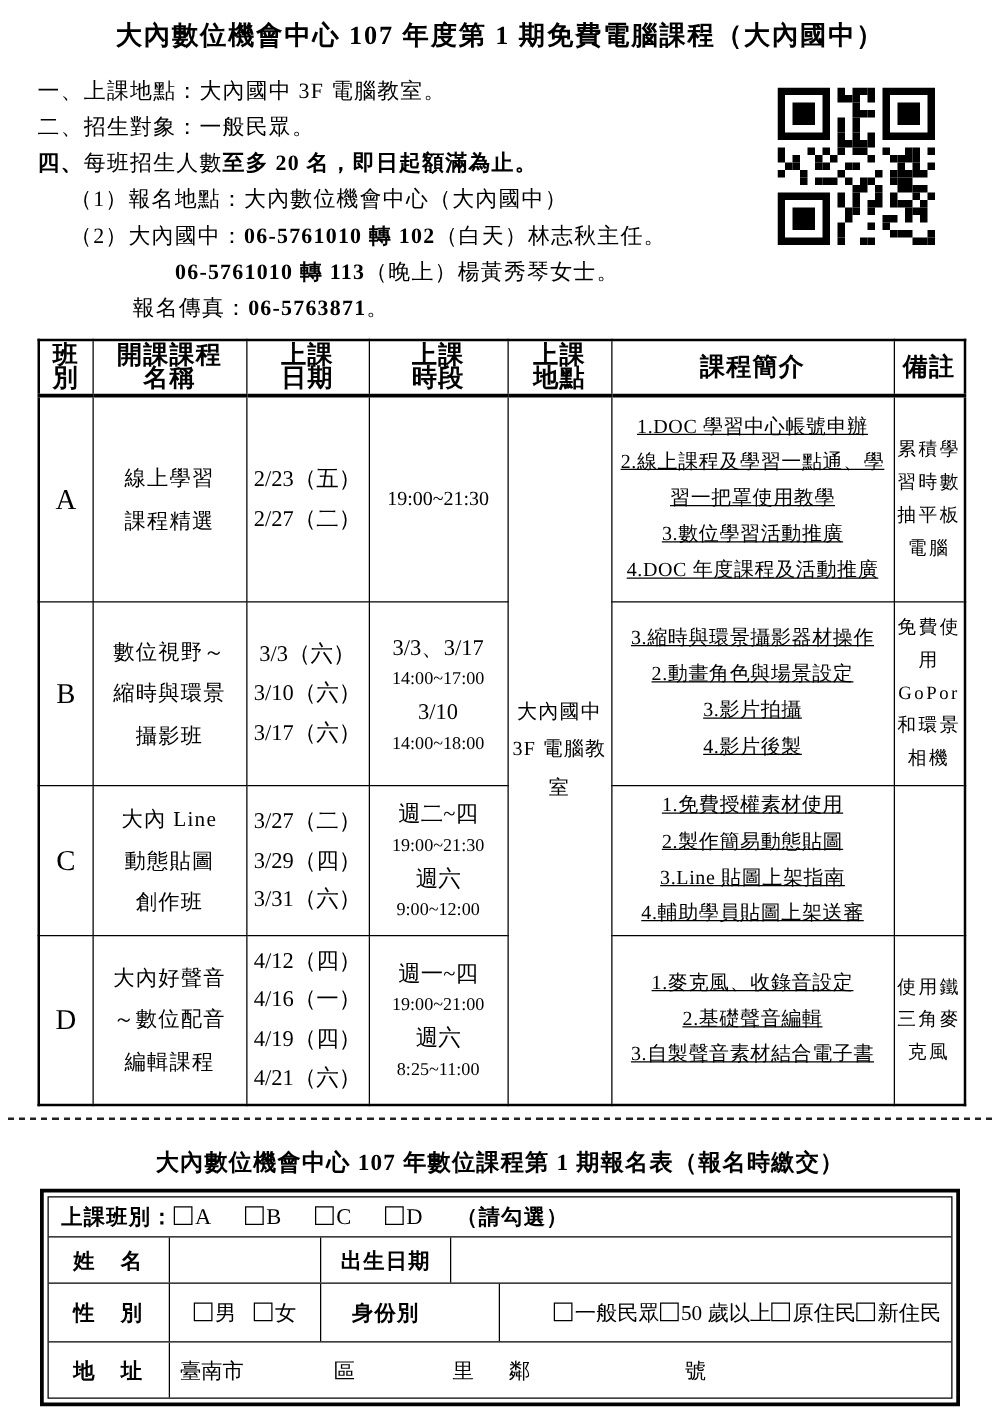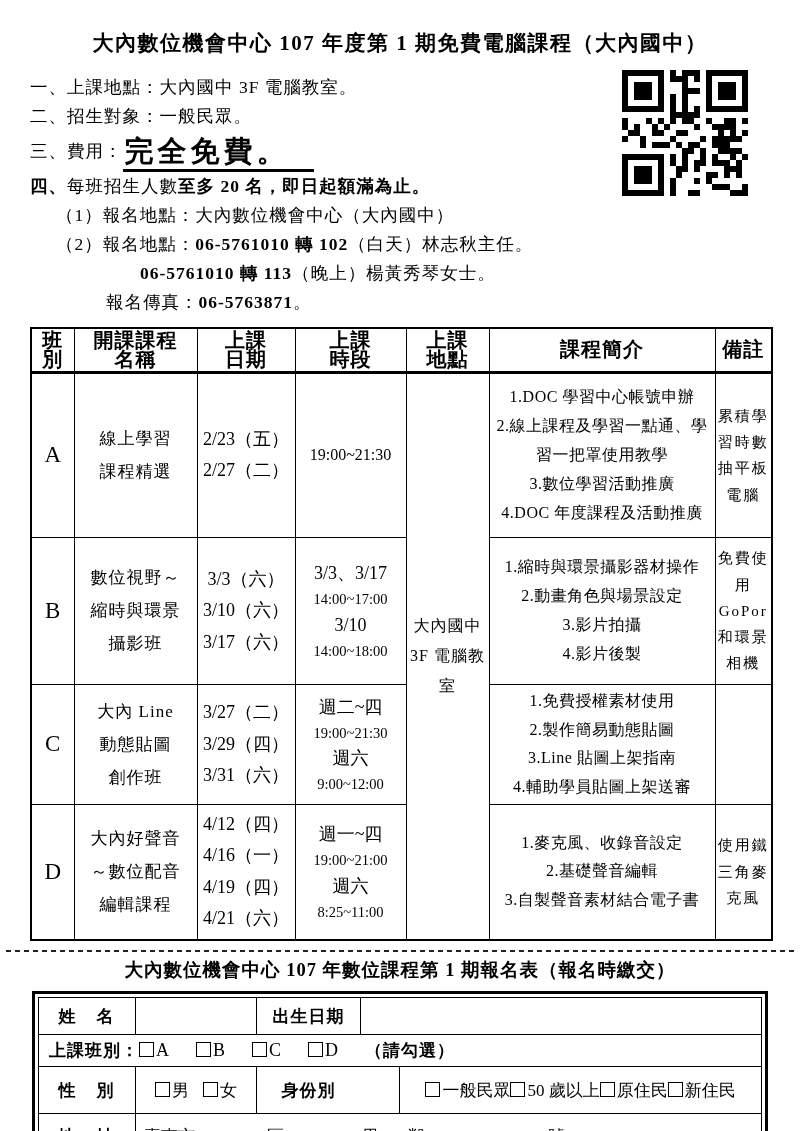--- a/index.html
+++ b/index.html
@@ -1,17 +1,17 @@
 <!DOCTYPE html>
 <html><head>
 <meta charset="utf-8">
 <style>
   html,body{margin:0;padding:0;background:#fff;}
   .page{position:relative;width:800px;height:1131px;box-sizing:border-box;
-        padding:19px 30px 0 30px;overflow:hidden;color:#000;
+        padding:4px 30px 0 30px;overflow:hidden;color:#000;
         font-family:"Liberation Serif","DejaVu Serif",serif;}
   .title{text-align:center;font-size:21px;font-weight:700;letter-spacing:1.5px;margin:10px 0 16px;}
   .notes{font-size:17.5px;letter-spacing:1px;}
   .note{line-height:29px;white-space:nowrap;}
   .note-big{line-height:40px;}
   .big-free{display:inline-block;font-size:29px;font-weight:700;line-height:1.1;
             border-bottom:3px solid #000;padding:0 24px 1px 2px;letter-spacing:4px;vertical-align:-4px;}
   .bold{font-weight:700;}
   .num{font-weight:700;}
   .ind1{margin-left:26px;}
@@ -25,43 +25,43 @@
   .hline{line-height:19px;}
   .row-a{height:165px;} .row-b{height:147px;} .row-c{height:105px;} .row-d{height:135px;}
   .cell-id{font-size:23px;}
   .cell-name{font-size:17px;line-height:1.95;letter-spacing:1px;}
   .cell-date{font-size:18px;line-height:1.75;margin-top:12px;}
   .cell-time{padding:0 1px;}
   .t-one{font-size:16px;}
   .t-big{font-size:18px;line-height:1.65;}
   .t-small{font-size:14.5px;line-height:1.5;}
   .cell-loc{font-size:16px;line-height:1.9;letter-spacing:1px;padding:2px 4px;}
-  .cell-intro{text-align:left;font-size:16px;line-height:1.8;padding:4px 2px 4px 7px;letter-spacing:0.5px;}
+  .cell-intro{text-align:left;font-size:16px;line-height:1.8;padding:4px 2px 4px 7px;letter-spacing:0.5px;text-decoration:underline;}
   .cell-remark{font-size:15px;line-height:1.75;letter-spacing:2px;padding:2px 3px;word-break:break-word;}
   
   .dash{height:2.5px;margin:9px -24px 3px -24px;
         background:repeating-linear-gradient(90deg,#222 0 5px,transparent 5px 9px);}
-  .form-title{text-align:center;font-size:18.5px;font-weight:700;letter-spacing:1px;margin:5px 0 9px;}
+  .form-title{text-align:center;font-size:18.5px;font-weight:700;letter-spacing:1px;margin:21px 0 9px;}
   .form-outer{border:3px solid #000;padding:3px;margin:0 2px;}
   .form-inner{border:1px solid #000;}
   .frow{display:flex;align-items:stretch;border-top:1.5px solid #000;font-size:17px;}
   .frow:first-child{border-top:none;}
   .fcell{display:flex;align-items:center;border-left:1.5px solid #000;padding:0 8px;box-sizing:border-box;}
   .fcell:first-child{border-left:none;}
   .flabel{justify-content:center;font-weight:600;letter-spacing:2px;flex:0 0 96px;}
   .r-class{height:31px;} .r-name{height:36px;} .r-gender{height:46px;} .r-addr{height:44px;}
   .w-input1{flex:0 0 121px;} .w-label2{flex:0 0 104px;justify-content:center;font-weight:600;letter-spacing:1px;}
   .w-rest{flex:1;}
   .cbx{display:inline-block;width:13px;height:13px;border:1.6px solid #000;vertical-align:-1px;margin-right:2px;background:#fff;}
   .class-row-cell{flex:1;padding-left:10px;}
   .class-label{font-weight:700;letter-spacing:1px;}
   .opt{margin-right:27px;font-size:18px;}
   .opt:last-of-type{margin-right:6px;}
   .class-suffix{font-weight:600;letter-spacing:1px;}
-  .idn{display:flex;justify-content:center;flex:1;align-items:center;margin-left:39px;}
+  .idn{display:flex;justify-content:flex-end;flex:1;align-items:center;margin-left:39px;}
   .idn-opt{white-space:nowrap;}
   .addr-cell{flex:1;align-items:center;}
   .ap1{margin-left:0;} .ap2{margin-left:72px;} .ap3{margin-left:78px;} .ap4{margin-left:28px;} .ap5{margin-left:124px;}
 </style>
 </head>
 <body>
 
 <div class="page">
 
   <div class="title">大內數位機會中心 107 年度第 1 期免費電腦課程（大內國中）</div>
@@ -191,24 +191,23 @@
         <rect x="90" y="6" width="30" height="30" fill="#fff"></rect>
         <rect x="96" y="12" width="18" height="18" fill="#000"></rect>
         <rect x="0" y="84" width="42" height="42" fill="#000"></rect>
         <rect x="6" y="90" width="30" height="30" fill="#fff"></rect>
         <rect x="12" y="96" width="18" height="18" fill="#000"></rect>
       </svg></div>
 
   <div class="notes">
     <div class="note"><span>一、</span><span>上課地點：大內國中 3F 電腦教室。</span></div>
     <div class="note"><span>二、</span><span>招生對象：一般民眾。</span></div>
-    <div class="note note-big"><span>三、</span><span>費用：</span><span class="big-free">完全免費。</span></div>
     <div class="note"><span class="bold">四、</span><span>每班招生人數</span><span class="bold">至多 20 名，即日起額滿為止。</span></div>
     <div class="note ind1"><span>（1）</span><span>報名地點：大內數位機會中心（大內國中）</span></div>
-    <div class="note ind1"><span>（2）</span><span>報名地點：</span><span class="num">06-5761010 轉 102</span><span>（白天）林志秋主任。</span></div>
+    <div class="note ind1"><span>（2）</span><span>大內國中：</span><span class="num">06-5761010 轉 102</span><span>（白天）林志秋主任。</span></div>
     <div class="note ind-phone"><span class="num">06-5761010 轉 113</span><span>（晚上）楊黃秀琴女士。</span></div>
     <div class="note ind-fax"><span>報名傳真：</span><span class="num">06-5763871</span><span>。</span></div>
   </div>
 
   <table class="course">
     <colgroup>
       <col style="width:43px">
         <col style="width:123px">
         <col style="width:98px">
       <col style="width:111px">
@@ -280,21 +279,21 @@
           <div>3/10（六）</div>
           <div>3/17（六）</div>
         </td>
         <td class="cell-time">
           <div class="t-big">3/3、3/17</div>
           <div class="t-small">14:00~17:00</div>
           <div class="t-big">3/10</div>
           <div class="t-small">14:00~18:00</div>
         </td>
         <td class="cell-intro">
-          <div>1.縮時與環景攝影器材操作</div>
+          <div>3.縮時與環景攝影器材操作</div>
           <div>2.動畫角色與場景設定</div>
           <div>3.影片拍攝</div>
           <div>4.影片後製</div>
         </td>
         <td class="cell-remark">免費使用GoPor和環景相機</td>
       </tr>
       <tr class="row-c">
         <td class="cell-id">C</td>
         <td class="cell-name">
           <div>大內 Line</div>
@@ -348,37 +347,37 @@
       </tr>
     </tbody>
   </table>
 
   <div class="dash"></div>
 
   <div class="form-title">大內數位機會中心 107 年數位課程第 1 期報名表（報名時繳交）</div>
 
   <div class="form-outer">
     <div class="form-inner">
-
-      <div class="frow r-name">
-        <div class="fcell flabel">姓　名</div>
-        <div class="fcell w-input1"></div>
-        <div class="fcell w-label2">出生日期</div>
-        <div class="fcell w-rest"></div>
-      </div>
 
       <div class="frow r-class">
         <div class="fcell class-row-cell">
           <span class="class-label">上課班別：</span>
           <span class="opt"><span class="cbx"></span><span>A</span></span>
           <span class="opt"><span class="cbx"></span><span>B</span></span>
           <span class="opt"><span class="cbx"></span><span>C</span></span>
           <span class="opt"><span class="cbx"></span><span>D</span></span>
           <span class="class-suffix">（請勾選）</span>
         </div>
+      </div>
+
+      <div class="frow r-name">
+        <div class="fcell flabel">姓　名</div>
+        <div class="fcell w-input1"></div>
+        <div class="fcell w-label2">出生日期</div>
+        <div class="fcell w-rest"></div>
       </div>
 
       <div class="frow r-gender">
         <div class="fcell flabel">性　別</div>
         <div class="fcell w-input1" style="justify-content:center">
           <span class="idn-opt" style="margin-right:14px"><span class="cbx"></span><span>男</span></span>
           <span class="idn-opt"><span class="cbx"></span><span>女</span></span>
         </div>
         <div class="fcell w-label2">身份別</div>
         <div class="fcell idn">

